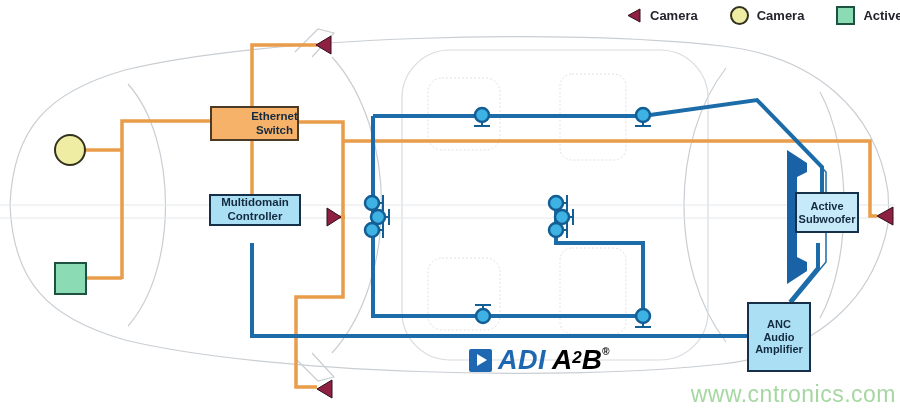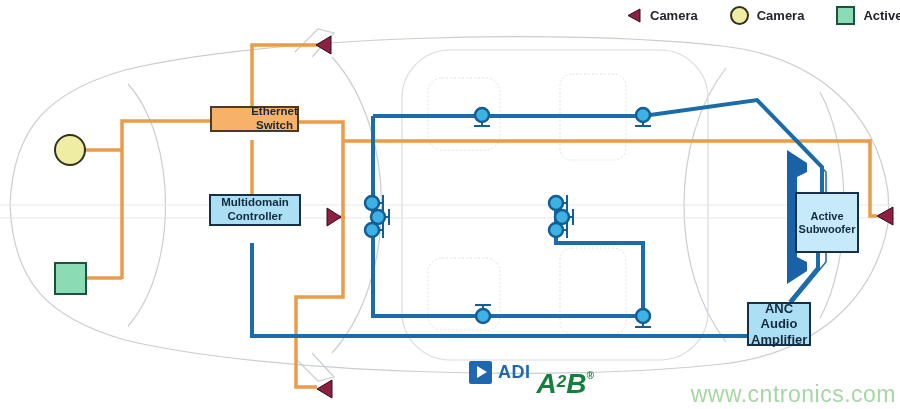--- a/index.html
+++ b/index.html
@@ -28,44 +28,44 @@
   .lidar-shape{fill:var(--c-lidar_fill);stroke:#32321E;stroke-width:2px;}
   .radar-shape{fill:var(--c-radar_fill);stroke:#1E5240;stroke-width:2px;}
 
   
   .diagram-box{
     position:absolute;box-sizing:border-box;display:flex;align-items:center;justify-content:center;
     text-align:center;font-weight:bold;color:#142A40;line-height:1.18;
   }
   .box-orange{background:var(--c-box_orange_fill);border:2px solid var(--c-box_orange_border);}
   .box-blue{background:var(--c-box_blue_fill);border:2px solid var(--c-box_blue_border);}
-  .box-eth{left:210px;top:106px;width:89px;height:26px;font-size:11.5px;padding-left:40px;}
+  .box-eth{left:210px;top:106px;width:89px;height:35px;font-size:11.5px;padding-left:40px;}
   .box-eth .lbl{width:62px;}
   .box-mdc{left:209px;top:194px;width:92px;height:32px;font-size:11.5px;}
   .box-mdc .lbl{width:82px;}
-  .box-sub{left:795px;top:192px;width:64px;height:61px;font-size:11px;background:var(--c-subwoofer_fill);}
+  .box-sub{left:795px;top:192px;width:64px;height:41px;font-size:11px;background:var(--c-subwoofer_fill);}
   .box-sub .lbl{width:60px;}
-  .box-anc{left:747px;top:302px;width:64px;height:44px;font-size:13px;align-items:center;}
+  .box-anc{left:747px;top:302px;width:64px;height:70px;font-size:11px;align-items:center;}
   .box-anc .lbl{width:56px;}
 
   
   .legend{position:absolute;left:626px;top:6px;display:flex;align-items:center;gap:32px;justify-content:space-between;}
   .legend-item{display:flex;align-items:center;gap:8px;}
   .legend-label{font-size:13px;font-weight:600;color:#24242E;}
   .legend-circle{width:15px;height:15px;border-radius:50%;background:var(--c-lidar_fill);border:2px solid #32321E;}
   .legend-square{width:15px;height:15px;background:var(--c-radar_fill);border:2px solid #1E5240;}
 
   
   .adi-logo{position:absolute;left:469px;top:344px;display:flex;align-items:center;gap:6px;}
   .adi-mark{width:23px;height:23px;background:var(--c-logo_blue);border-radius:2px;
     display:flex;align-items:center;justify-content:center;}
   .adi-mark .play{width:0;height:0;border-top:6px solid transparent;border-bottom:6px solid transparent;
     border-left:10px solid #ffffff;margin-left:2px;}
-  .adi-text{font-size:18px;font-weight:900;color:var(--c-logo_blue);letter-spacing:.5px;}
-  .a2b-text{font-size:28px;font-weight:900;font-style:italic;color:#15803d;letter-spacing:0;margin-top:24px;}
+  .adi-text{font-size:27px;font-weight:900;font-style:italic;color:var(--c-logo_blue);letter-spacing:.5px;}
+  .a2b-text{font-size:28px;font-weight:900;font-style:italic;color:#000000;letter-spacing:0;}
   .a2b-text .sup2{font-size:17px;vertical-align:6px;font-style:italic;}
   .a2b-text .reg{font-size:10px;vertical-align:14px;font-weight:700;}
 
   .watermark{position:absolute;right:4px;top:381px;font-size:23px;letter-spacing:.5px;
     color:var(--c-watermark);}
 </style>
 </head>
 <body>
 
 <div class="stage" style="--c-ethernet_wire: #E99C49; --c-audio_wire: #1B6CA8; --c-box_orange_fill: #F7B269; --c-box_orange_border: #4A3A26; --c-box_blue_fill: #ABE0F4; --c-box_blue_border: #16304A; --c-subwoofer_fill: #C7EAF8; --c-subwoofer_icon: #1A62A6; --c-speaker_fill: #3FB2E4; --c-speaker_border: #135E94; --c-camera: #8E2141; --c-lidar_fill: #EFECA4; --c-radar_fill: #8BDCB4; --c-logo_blue: #1E68B2; --c-watermark: #A6D7A2; --c-car_outline: #C9CED3;">

